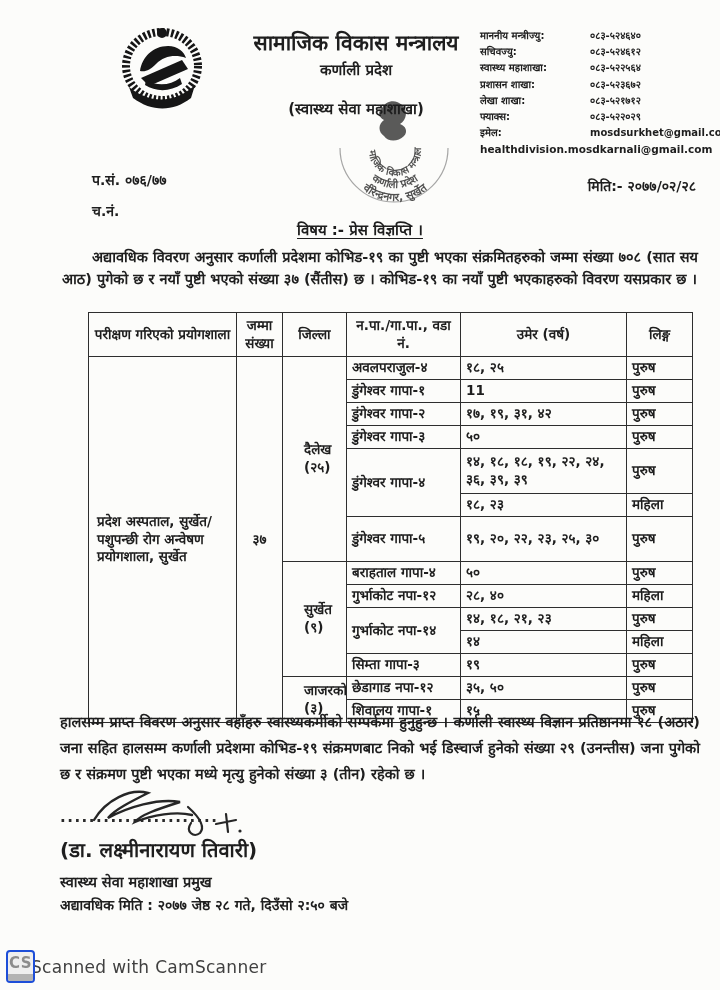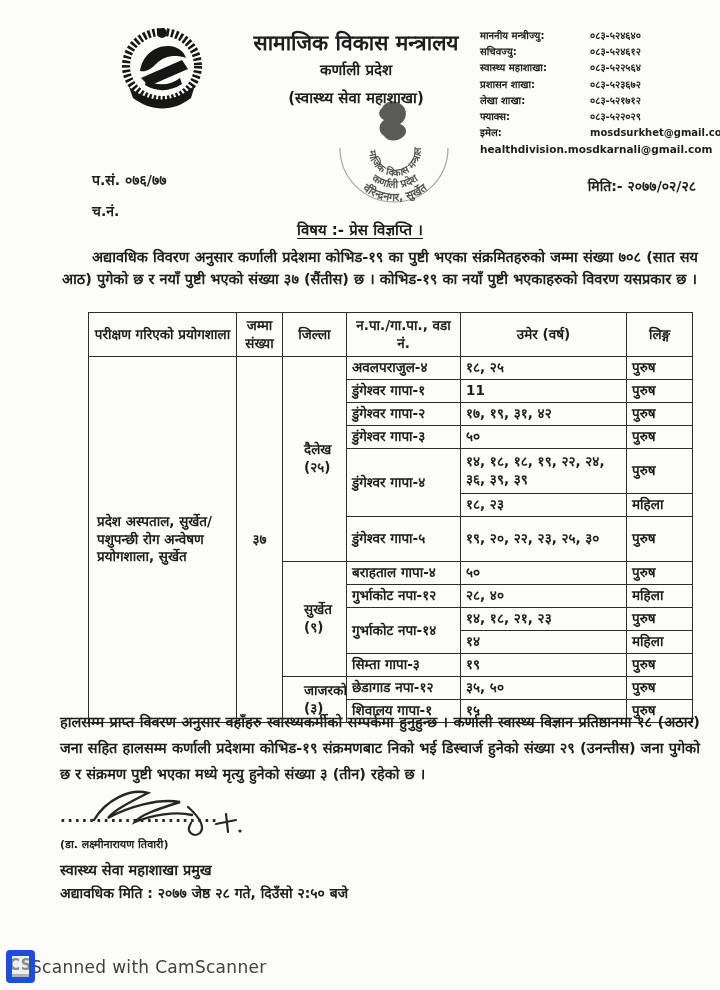--- a/index.html
+++ b/index.html
@@ -9,21 +9,21 @@
     background:#fcfcfa; color:#1e1e1e; overflow:hidden;
     font-family:"DejaVu Sans", sans-serif;
   }
   
   .emblem { position:absolute; left:112px; top:24px; width:100px; height:88px; }
   .head-center { position:absolute; left:206px; top:28px; width:300px; text-align:center; line-height:1.32; }
   .head-gov   { font-size:16px; font-weight:600; }
   .head-min   { font-size:21px; font-weight:700; margin-top:2px; }
   .head-prov  { font-size:15px; font-weight:600; margin-top:3px; }
   .head-addr  { font-size:16px; font-weight:600; margin-top:3px; }
-  .head-div   { font-size:15px; font-weight:600; margin-top:8px; }
+  .head-div   { font-size:15px; font-weight:600; margin-top:19px; }
   .contacts { position:absolute; right:6px; top:28px; width:234px; font-size:10px; line-height:1.62; }
   .contact-row { display:flex; justify-content:flex-start; gap:6px; }
   .contact-label { font-weight:700; min-width:104px; }
   .contact-value { font-weight:600; }
   .contact-email2 { font-weight:700; font-size:10.5px; }
   .stamp { position:absolute; left:312px; top:90px; width:165px; height:150px; opacity:.85; pointer-events:none; }
   
   .ref-left { position:absolute; left:92px; top:170px; font-size:14px; font-weight:600; }
   .ref-date { position:absolute; right:24px; top:176px; font-size:14px; font-weight:600; }
   .ref-cha  { position:absolute; left:92px; top:201px; font-size:14px; font-weight:600; }
@@ -45,26 +45,26 @@
   .covid-table tr { height:23px; }
   tr.tall { height:45px; }
   td.lab-cell   { padding:6px 8px; }
   td.total-cell { text-align:center; }
   td.district-cell { padding:2px 21px; }
   
   .sig-block { position:absolute; left:60px; top:786px; width:420px; }
   .sig-draw { position:relative; height:48px; }
   .sig-dots { position:absolute; left:0; top:22px; font-size:15px; font-weight:700; letter-spacing:1.5px; color:#2a2a2a; }
   .sig-svg  { position:absolute; left:28px; top:-6px; }
-  .sig-name    { font-size:11px; font-weight:600; margin-top:2px; }
+  .sig-name    { font-size:20px; font-weight:600; margin-top:2px; }
   .sig-title   { font-size:14.5px; font-weight:700; margin-top:8px; }
   .sig-updated { font-size:14px; font-weight:600; margin-top:4px; }
   
   .watermark { position:absolute; left:6px; top:950px; display:flex; align-items:center; }
-  .cs-badge { position:relative; width:29px; height:33px; border:6px solid #1d4ed8; border-radius:4px;
+  .cs-badge { position:relative; width:29px; height:33px; border:2px solid #1d4ed8; border-radius:4px;
               background:#efefef; display:flex; flex-direction:column; overflow:hidden; }
   .cs-letters { flex:1; display:flex; align-items:center; justify-content:center;
                 font-size:15px; font-weight:700; color:#8c8c8c; letter-spacing:.5px; }
   .cs-bar { height:7px; background:#b3b3b3; }
   .wm-text { margin-left:-4px; font-size:17px; color:#404040; letter-spacing:.3px; }
 </style>
 </head>
 <body>
 
 <div class="page">

